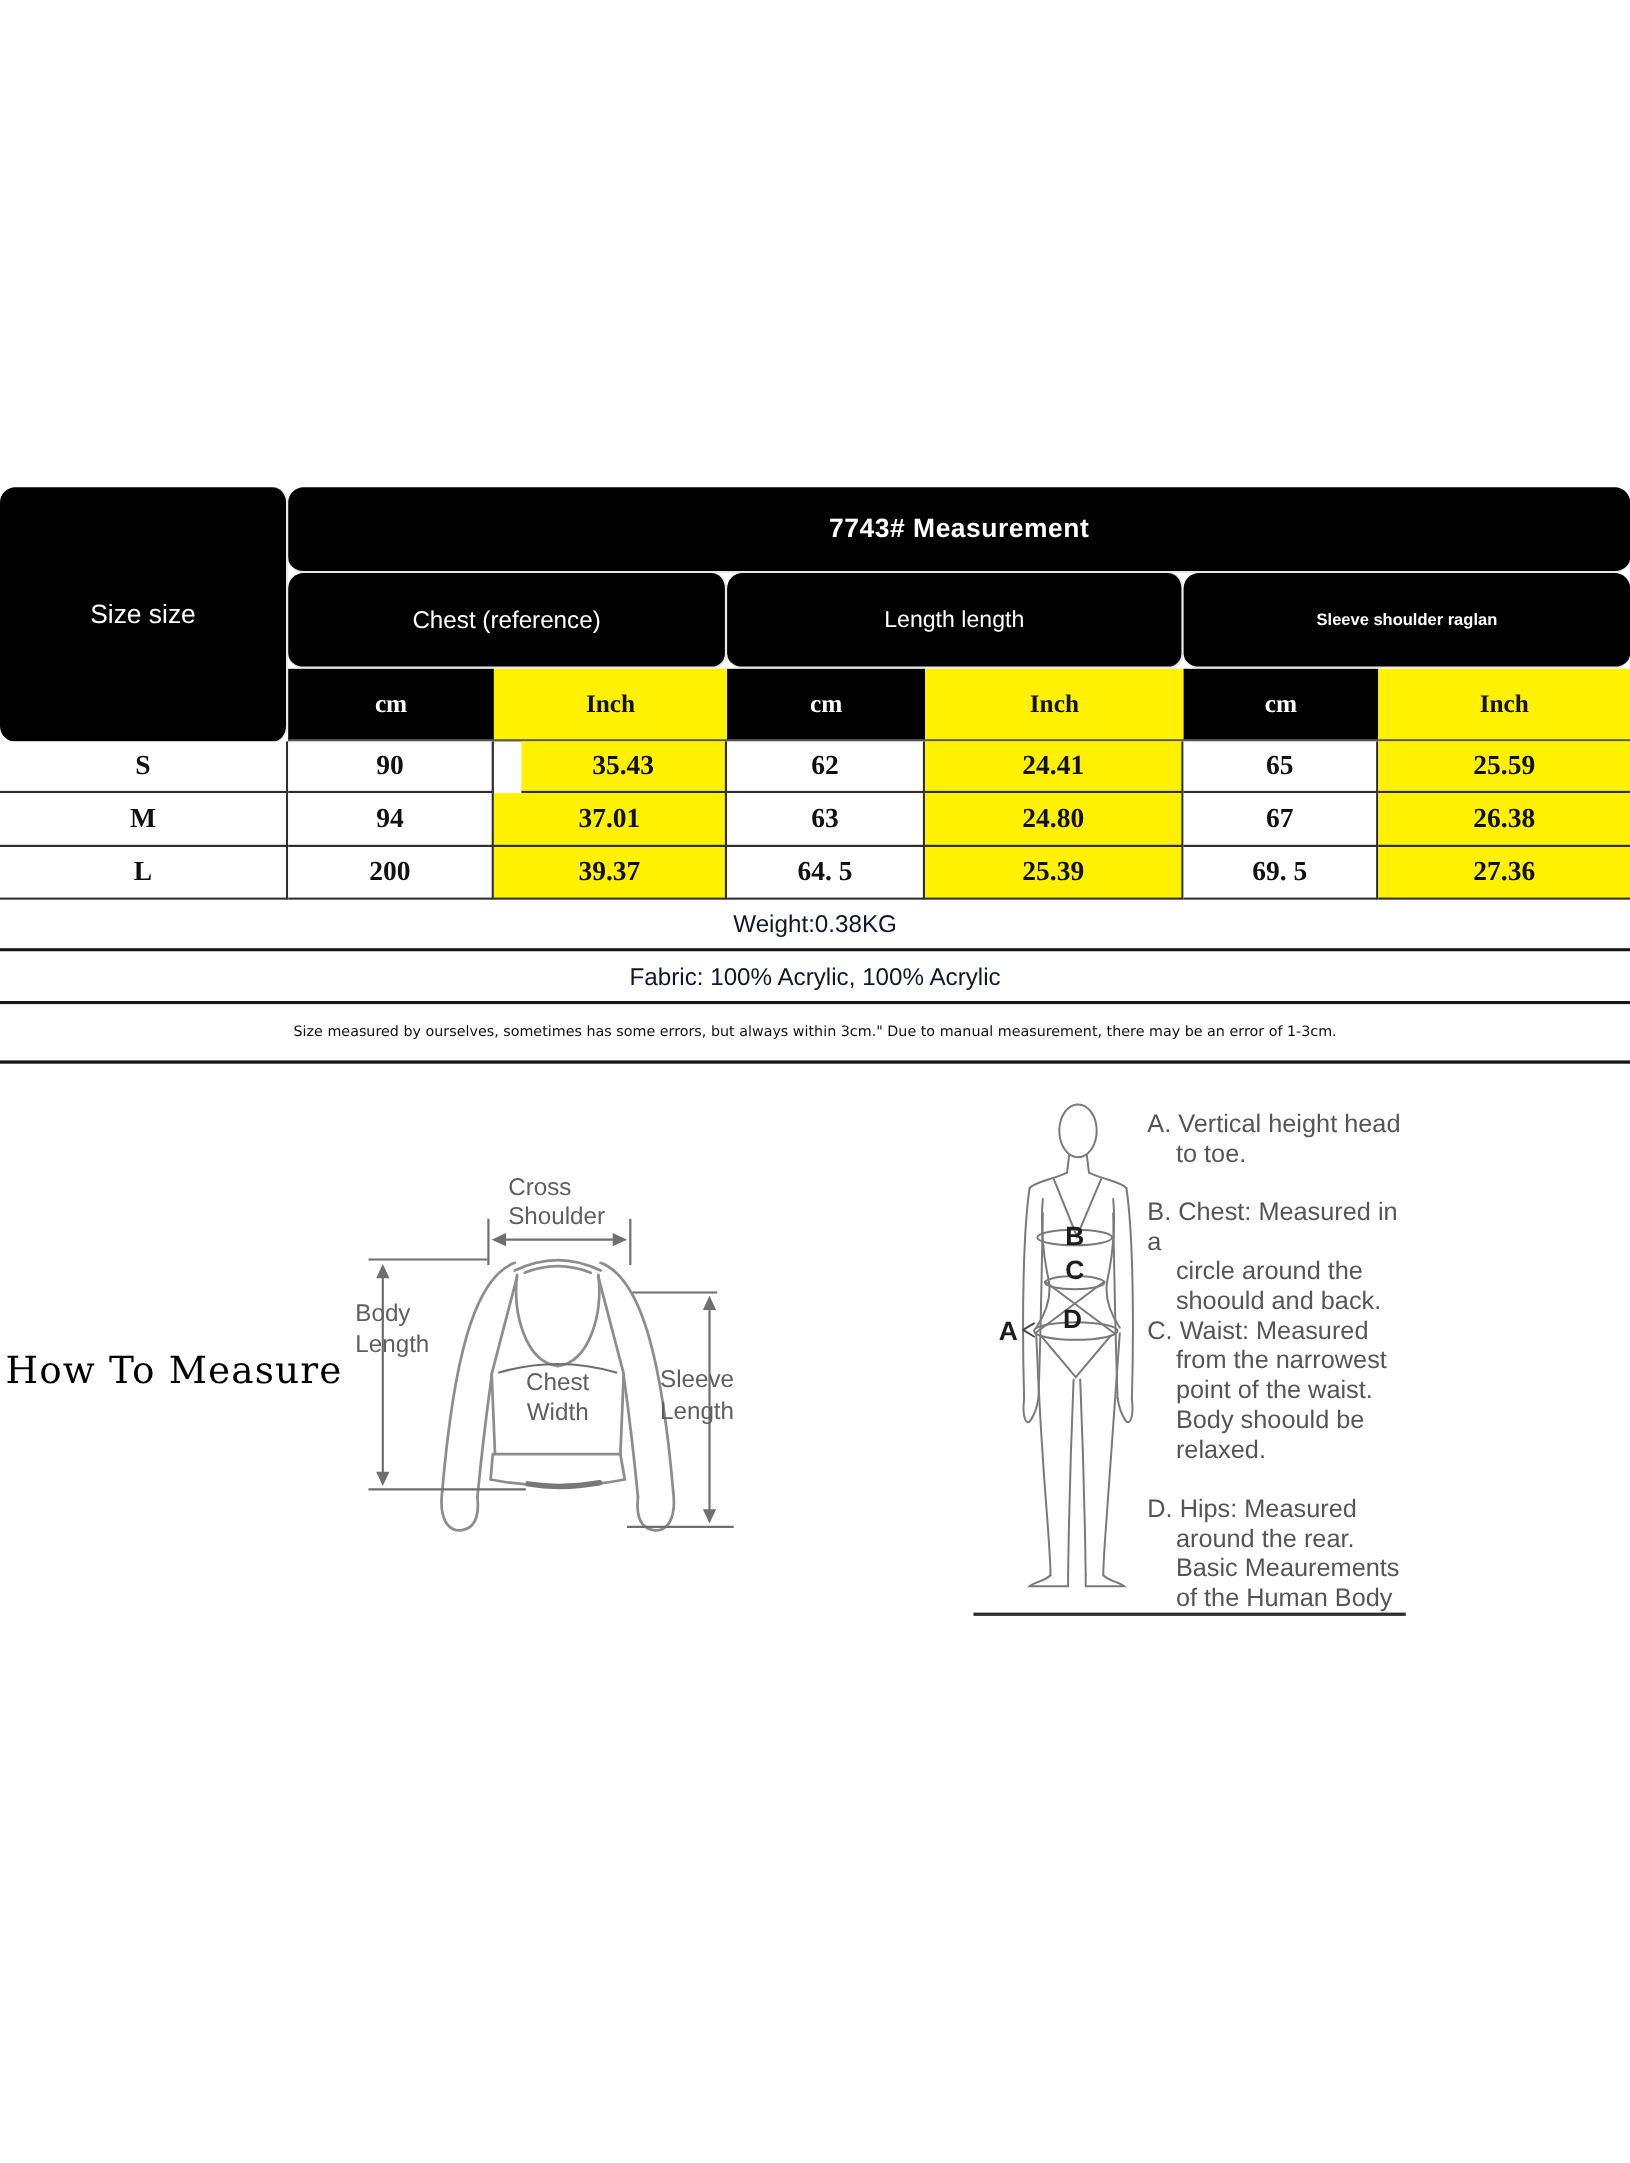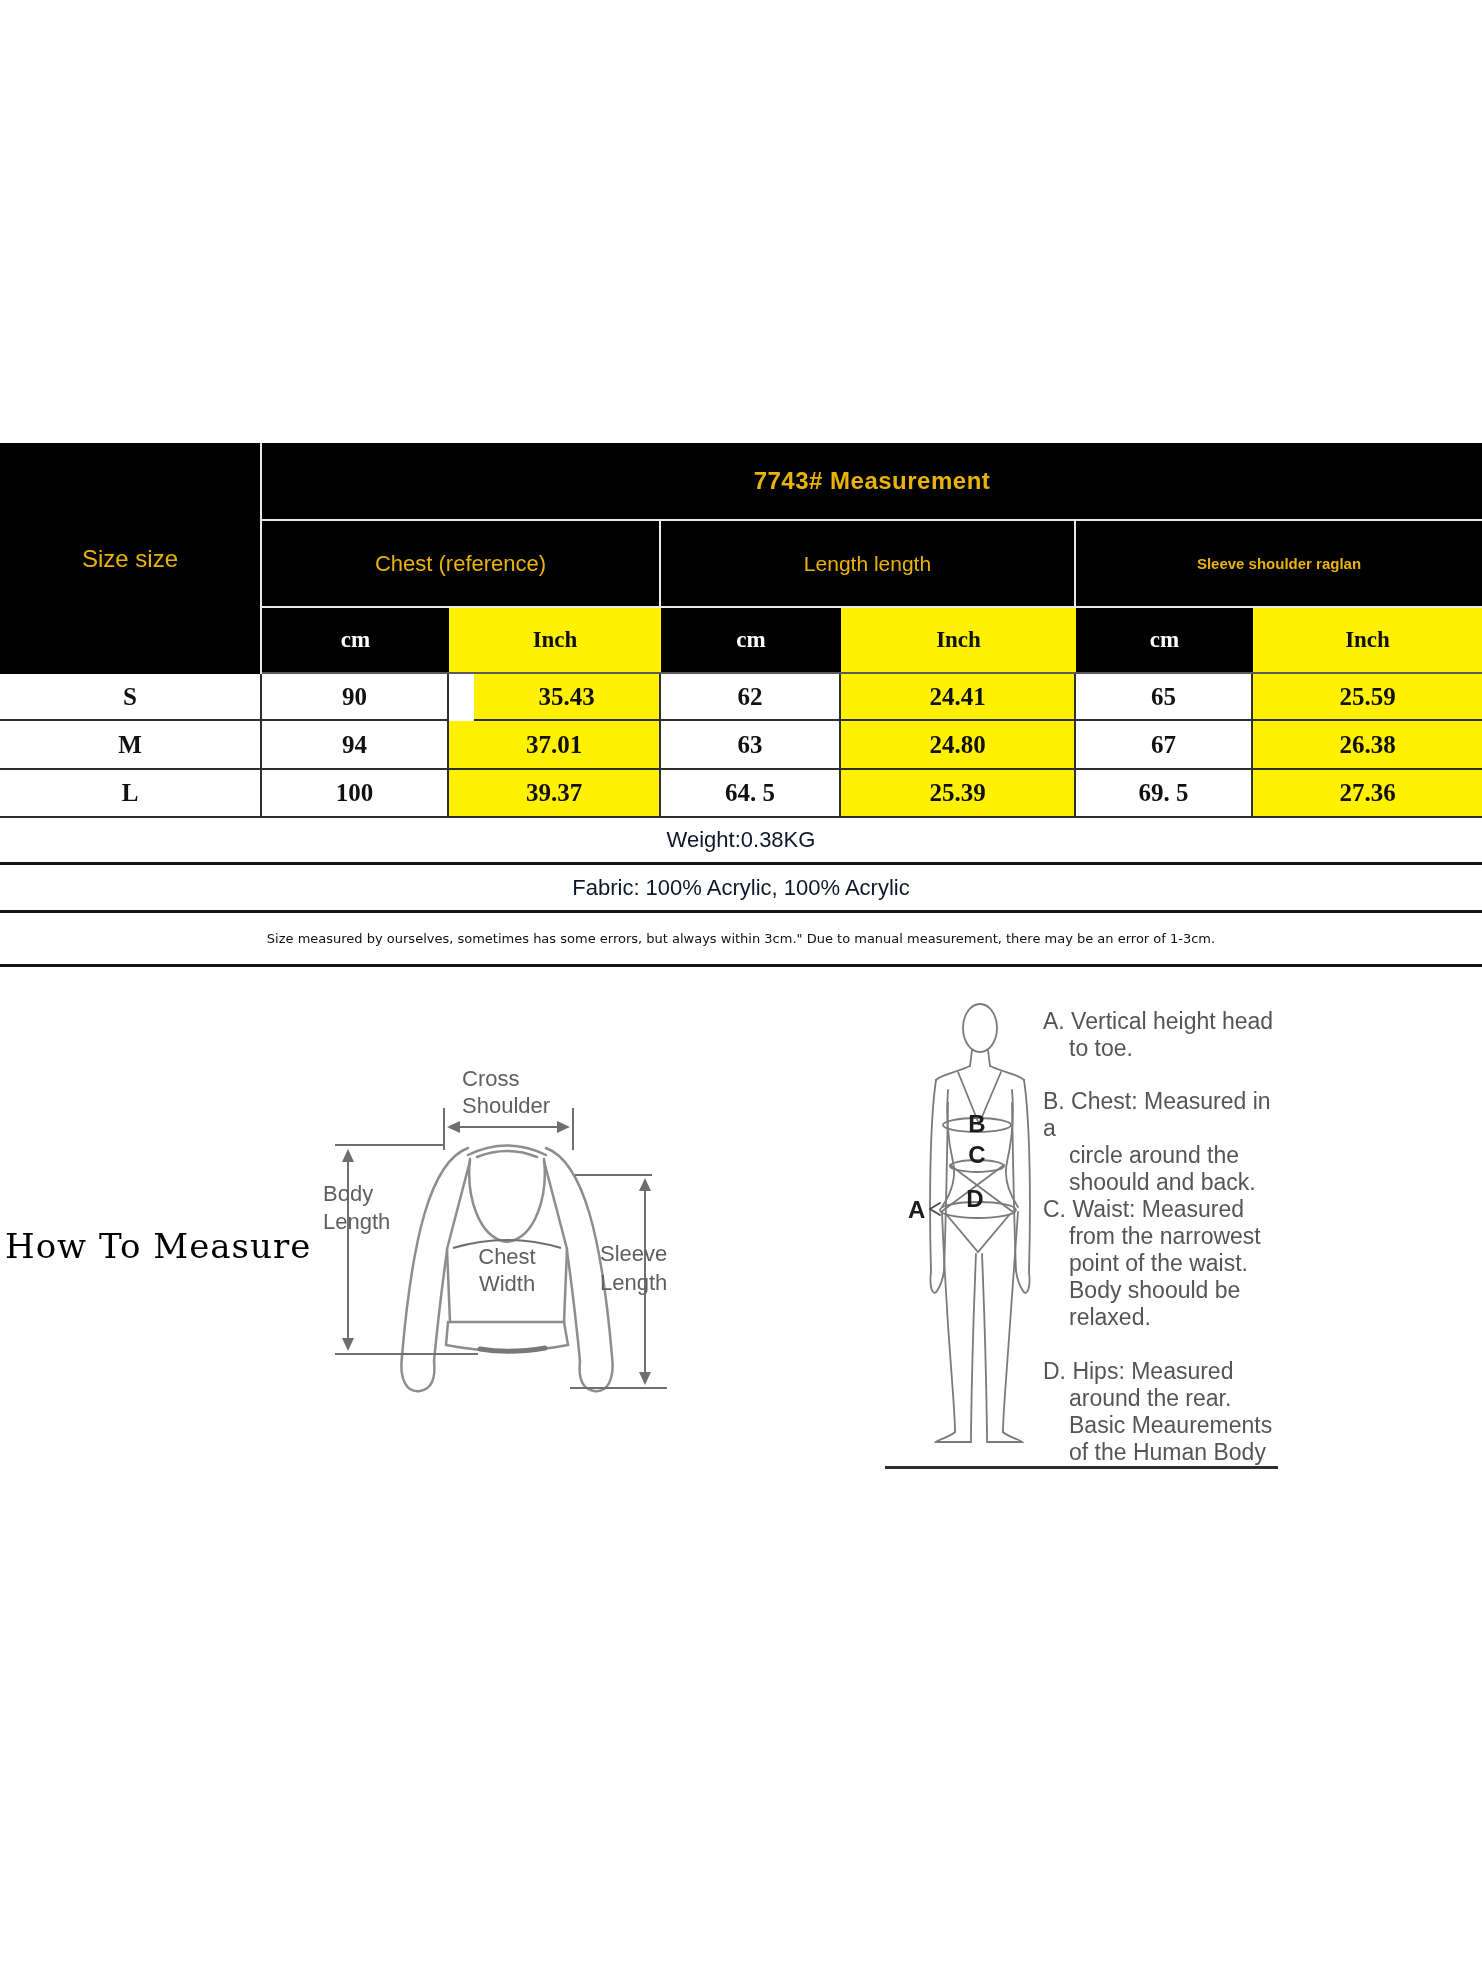--- a/index.html
+++ b/index.html
@@ -8,21 +8,21 @@
     font-family:"Liberation Sans",sans-serif;
   }
   
   .size-table{
     position:absolute;left:0;top:443px;width:1482px;
     display:grid;
     grid-template-columns:262px 187px 212px 180px 235px 177px 229px;
     grid-template-rows:78px 87px 66px 47px 49px 48px 47px 48px 54px;
   }
   .cell{display:flex;align-items:center;justify-content:center;box-sizing:border-box;}
-  .hblack{background:#000;color:#eab308;}
+  .hblack{background:#000;color:#ffffff;border-radius:14px;}
   .size-head{grid-column:1;grid-row:1/4;border-right:2px solid #e8e8e8;font-size:24px;}
   .title-cell{grid-column:2/8;grid-row:1;border-bottom:2px solid #e8e8e8;font-size:24px;font-weight:bold;letter-spacing:.5px;}
   .sec{grid-row:2;border-bottom:2px solid #e8e8e8;font-size:22px;}
   .sec-chest{grid-column:2/4;border-right:2px solid #e8e8e8;}
   .sec-length{grid-column:4/6;border-right:2px solid #e8e8e8;font-size:21px;}
   .sec-sleeve{grid-column:6/8;font-size:15px;font-weight:bold;}
   .unit{grid-row:3;font-family:"Liberation Serif",serif;font-weight:bold;font-size:23px;border-bottom:2px solid #5a5a5a;}
   .unit-cm{background:#000;color:#fff;}
   .unit-inch{color:#111;}
   .body-cell{
@@ -77,21 +77,21 @@
 
   <div class="cell body-cell">M</div>
   <div class="cell body-cell">94</div>
   <div class="cell body-cell inchbg" style="background: rgb(255, 241, 0);">37.01</div>
   <div class="cell body-cell">63</div>
   <div class="cell body-cell inchbg" style="background: rgb(255, 241, 0);">24.80</div>
   <div class="cell body-cell">67</div>
   <div class="cell body-cell inchbg lastcol" style="background: rgb(255, 241, 0);">26.38</div>
 
   <div class="cell body-cell">L</div>
-  <div class="cell body-cell">100</div>
+  <div class="cell body-cell">200</div>
   <div class="cell body-cell inchbg" style="background: rgb(255, 241, 0);">39.37</div>
   <div class="cell body-cell">64. 5</div>
   <div class="cell body-cell inchbg" style="background: rgb(255, 241, 0);">25.39</div>
   <div class="cell body-cell">69. 5</div>
   <div class="cell body-cell inchbg lastcol" style="background: rgb(255, 241, 0);">27.36</div>
 
   <div class="cell fullrow">Weight:0.38KG</div>
   <div class="cell fullrow">Fabric: 100% Acrylic, 100% Acrylic</div>
   <div class="cell fullrow noteline">Size measured by ourselves, sometimes has some errors, but always within 3cm." Due to manual measurement, there may be an error of 1-3cm.</div>
 </div>

